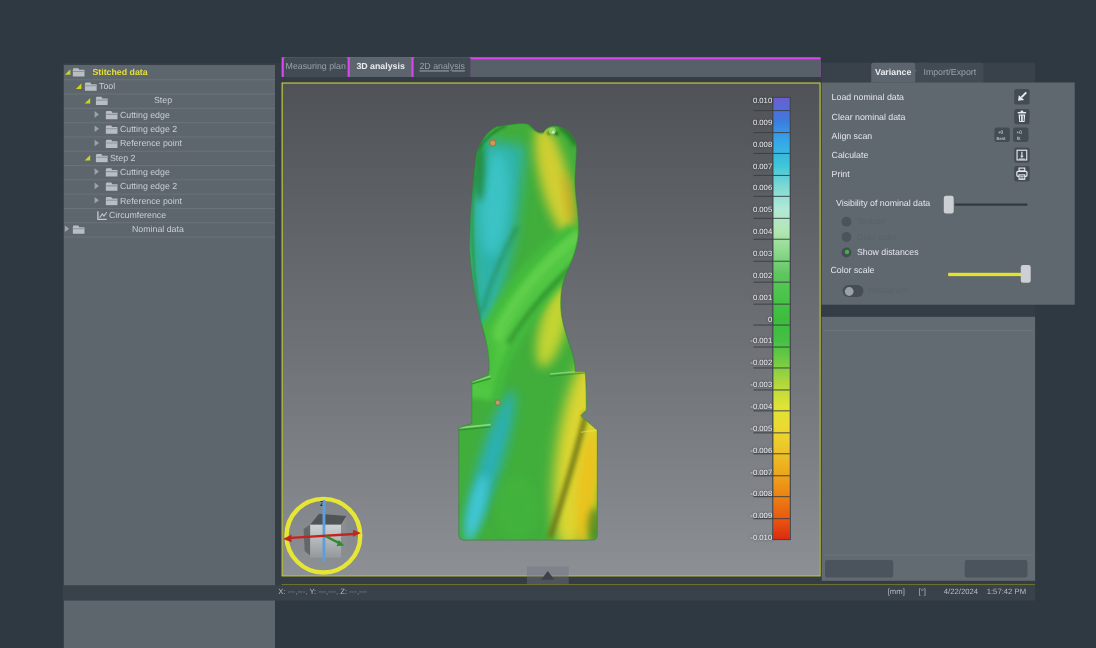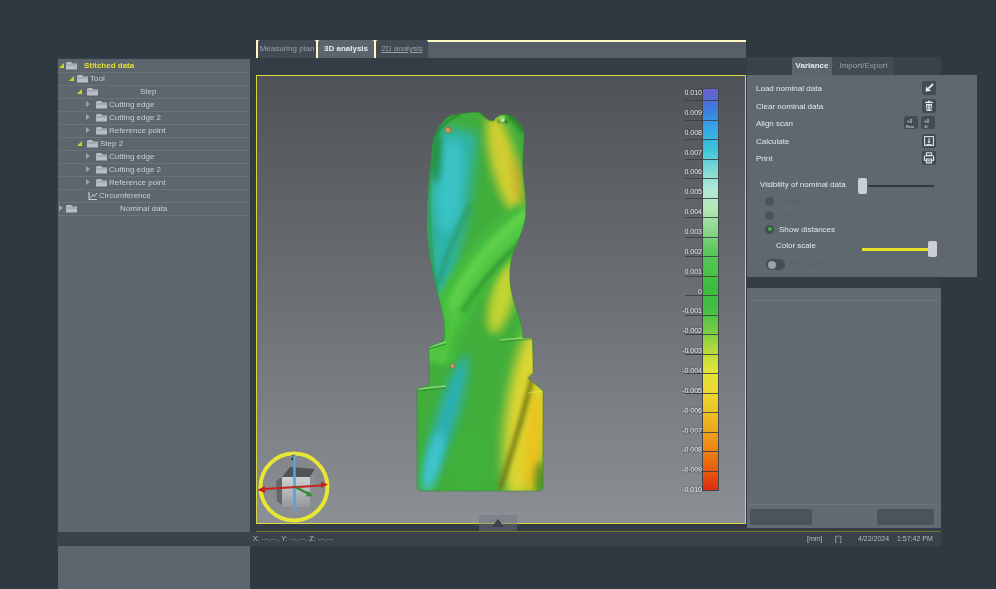--- a/index.html
+++ b/index.html
@@ -9,21 +9,21 @@
   
   #app{position:absolute;left:57px;top:57px;width:884px;height:489px;background:#343d46;}
   
   #tree{position:absolute;left:58px;top:59px;width:192px;height:576px;background:#5d656d;}
   .trow{position:absolute;left:0;width:192px;height:13px;border-bottom:1px solid #6a727a;}
   .tlab{position:absolute;top:2px;font-size:8px;color:#c9cfd4;white-space:nowrap;}
   .exp-o{position:absolute;top:4px;width:0;height:0;border-bottom:5px solid #ccd41e;border-left:5px solid transparent;}
   .exp-c{position:absolute;top:3px;width:0;height:0;border-left:4px solid #9aa2aa;border-top:3px solid transparent;border-bottom:3px solid transparent;}
   .fold{position:absolute;top:2px;}
   
-  #vtabbar{position:absolute;left:256px;top:40px;width:490px;height:18px;background:#fef9c3;}
+  #vtabbar{position:absolute;left:256px;top:52px;width:490px;height:18px;background:#d946ef;}
   #rtabbar{position:absolute;left:747px;top:57px;width:194px;height:18px;background:#39424b;}
   .tab{position:absolute;top:0;height:18px;border-radius:2px 2px 0 0;font-size:8px;line-height:18px;text-align:center;color:#98a0a8;background:#424b54;}
   .tab.active{background:#5c646d;color:#e8ecef;font-weight:bold;}
   
   #viewport{position:absolute;left:256px;top:75px;width:488px;height:447px;border:1px solid #d6d640;background:linear-gradient(#4f5257,#6f7277 55%,#8c8f93);}
   
   #cbar{position:absolute;left:703px;top:89px;width:15px;height:401px;outline:1px solid #43474c;
     background:linear-gradient(#6b5ecf 0%,#3d7ae0 5%,#35a8e8 10%,#3cc4d8 15%,#7cd8d4 20%,#b2e8d8 25%,#b4e6b4 30%,#8cd88c 35%,#5ec65e 40%,#4ac44a 45%,#3cbc3c 50%,#44c044 55%,#74cc44 60%,#b4d83c 65%,#e0e438 70%,#ecd830 75%,#ecc428 80%,#eca81c 85%,#ec8414 90%,#e85c10 95%,#dc2c10 100%);}
   .ctick{position:absolute;height:1px;background:rgba(58,62,68,.85);left:685px;width:33px;}
   .clab{position:absolute;left:674px;width:28px;text-align:right;font-size:7px;color:#edeff1;text-shadow:0 0 2px rgba(40,44,48,.9);}
@@ -321,21 +321,21 @@
     <span class="rlab" style="left:13px;top:104.5px;">Visibility of nominal data</span>
     <div class="abs" style="left:121px;top:109.5px;width:66px;height:2px;background:#31383f;"></div>
     <div class="abs" style="left:111px;top:103px;width:9px;height:16px;background:#ccd0d4;border-radius:2px;"></div>
     <div class="abs" style="left:18px;top:121.5px;width:9px;height:9px;border-radius:50%;background:#4b535b;"></div>
     <span class="rlab dim" style="left:32px;top:121.5px;">Texture</span>
     <div class="abs" style="left:18px;top:135.5px;width:9px;height:9px;border-radius:50%;background:#4b535b;"></div>
     <span class="rlab dim" style="left:32px;top:135.5px;">Gray color</span>
     <div class="abs" style="left:18px;top:149.5px;width:9px;height:9px;border-radius:50%;background:#454d55;"></div>
     <div class="abs" style="left:20.5px;top:152px;width:4px;height:4px;border-radius:50%;background:#3db83d;"></div>
     <span class="rlab" style="left:32px;top:149.5px;">Show distances</span>
-    <span class="rlab" style="left:29px;top:165.5px;">Color scale</span>
+    <span class="rlab" style="left:8px;top:165.5px;">Color scale</span>
     <div class="abs" style="left:115px;top:172.5px;width:70px;height:3px;background:#e6e22a;"></div>
     <div class="abs" style="left:181px;top:166px;width:9px;height:16px;background:#ccd0d4;border-radius:2px;"></div>
     <div class="abs" style="left:19px;top:184px;width:19px;height:11px;border-radius:5.5px;background:#454d55;"></div>
     <div class="abs" style="left:20.5px;top:185.5px;width:8px;height:8px;border-radius:50%;background:#9aa2a8;"></div>
     <span class="rlab dim" style="left:42px;top:184px;">Histogram</span>
   </div>
   <div id="rpanel2">
     <div class="abs" style="left:2px;top:12px;width:190px;height:1px;background:#6e757d;"></div>
     <div class="abs" style="left:2px;top:216px;width:190px;height:1px;background:#6e757d;"></div>
     <div class="abs" style="left:3px;top:221px;width:62px;height:16px;background:#4b535c;border-radius:2px;"></div>

